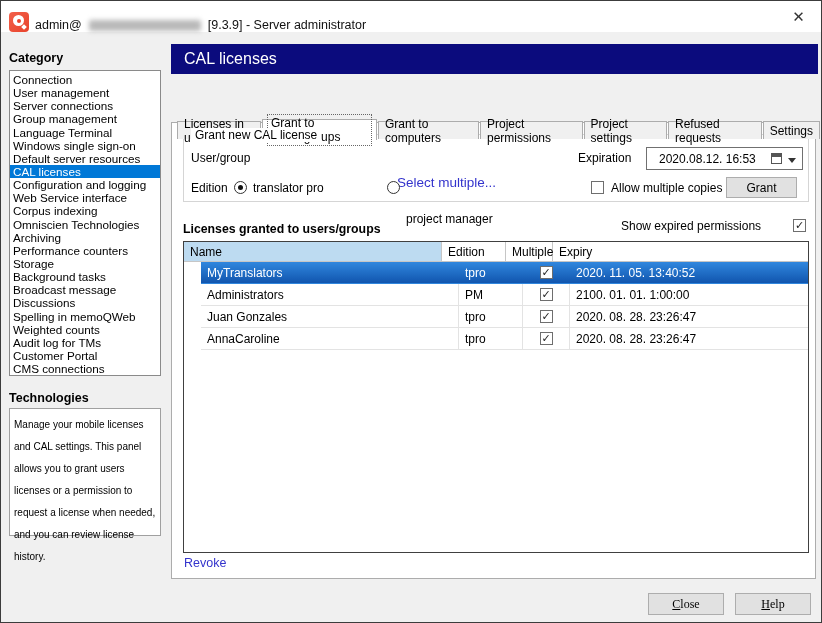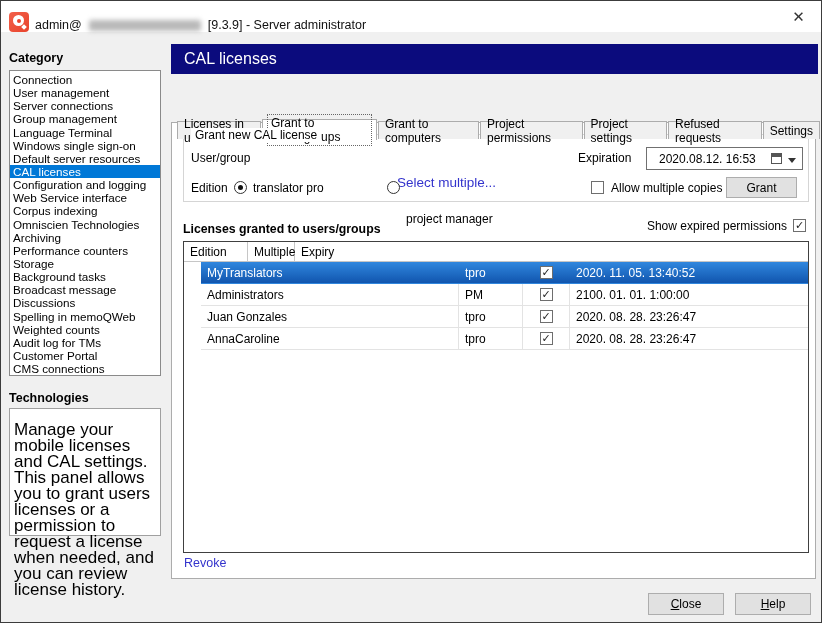--- a/index.html
+++ b/index.html
@@ -21,21 +21,21 @@
     background:#b9b9b9; filter:blur(2.5px); }
   .close-btn { position:absolute; right:0; top:0; width:45px; height:31px; display:flex; align-items:center; justify-content:center;
     font-size:15px; color:#333; cursor:default; }
   
   .side-label { position:absolute; left:8px; font-weight:bold; font-size:12.5px; }
   .listbox { position:absolute; left:8px; top:69px; width:152px; height:306px; background:#fff;
     border:1px solid #8A8A8A; overflow:hidden; padding-top:2px; }
   .list-item { height:13.15px; line-height:13.15px; padding-left:3px; font-size:11.7px; white-space:nowrap; }
   .list-item.selected { background:#0078D7; color:#fff; }
   .descbox { position:absolute; left:8px; top:407px; width:152px; height:128px; background:#fff;
-    border:1px solid #A0A0A0; padding:13px 4px; font-size:17px; line-height:16px; }
+    border:1px solid #A0A0A0; padding:5px 4px; font-size:10px; line-height:22px; }
   
   .main-header { position:absolute; left:170px; top:43px; width:647px; height:30px; background:#0B0B7D;
     color:#fff; font-size:16px; display:flex; align-items:center; padding-left:13px; }
   
   .tabstrip { position:absolute; left:176px; top:101px; height:21px; display:flex; align-items:flex-end; z-index:3;margin-top:16px; }
   .tab { height:18px; background:#F0F0F0; border:1px solid #ACACAC; border-bottom:none;
     padding:0 6px; display:flex; align-items:center; font-size:12px; margin-right:1px; }
   .tab.active { height:21px; background:#fff; margin-bottom:-1px; position:relative; z-index:4; padding:0 4px; }
   .tab.active .tab-inner { border:1px dotted #666; padding:1px 3px; }
   
@@ -57,25 +57,25 @@
   .dd-tri { position:absolute; right:6px; top:10px; width:0; height:0;
     border-left:4px solid transparent; border-right:4px solid transparent; border-top:5px solid #333; }
   .radio { position:absolute; top:180px; width:13px; height:13px; border-radius:50%; border:1px solid #333;
     background:#fff; z-index:3; }
   .radio.on::after { content:""; position:absolute; left:3px; top:3px; width:5px; height:5px; border-radius:50%; background:#111; }
   .checkbox { width:13px; height:13px; border:1px solid #6E6E6E; background:#fff; display:flex;
     align-items:center; justify-content:center; font-size:11px; color:#222; z-index:3; }
   .checkbox.checked::after { content:"✓"; margin-top:-1px; }
   .btn { background:#E1E1E1; border:1px solid #ADADAD; display:flex; align-items:center; justify-content:center;
     font-size:12px; z-index:3; }
-  .btn-label { display:block; }
+  .btn-label { display:block;font-family:Liberation Serif, serif; }
   .btn-label::first-letter { text-decoration:underline; }
   
   .section-label { position:absolute; left:182px; top:221px; font-weight:bold; font-size:12.3px; z-index:3; }
-  .show-expired-label { position:absolute; left:620px; top:218px; width:166px; text-align:right; z-index:3; }
+  .show-expired-label { position:absolute; left:620px; top:218px; width:166px; z-index:3; }
   .show-expired-box { position:absolute; left:792px; top:218px; z-index:3; }
   .license-table { position:absolute; left:182px; top:240px; width:626px; height:312px; background:#fff;
     border:1px solid #404040; z-index:3; overflow:hidden; }
   .thead { display:flex; height:20px; border-bottom:1px solid #C6C6C6; background:#fff; }
   .hcell { display:flex; align-items:center; padding-left:6px; border-right:1px solid #C6C6C6; font-size:12px; }
   .hcell:last-child { border-right:none; }
   .hcell.sorted { background:#BDDBF1; }
   .trow { display:flex; height:22px; border-bottom:1px solid #E3E3E3; background:#fff;margin-left:17px; }
   .tcell { display:flex; align-items:center; padding-left:6px; border-right:1px solid #E3E3E3; overflow:hidden; white-space:nowrap; }
   .tcell:last-child { border-right:none; }
@@ -185,20 +185,21 @@
   <button class="btn" style="position:absolute; left:725px; top:176px; width:71px; height:21px;">
     <span>Grant</span>
   </button>
 
   <div class="section-label">Licenses granted to users/groups</div>
   <div class="show-expired-label">Show expired permissions</div>
   <div class="checkbox show-expired-box checked"></div>
 
   <div class="license-table">
     <div class="thead">
+        <div class="hcell col-name sorted">Name</div>
         <div class="hcell col-edition">Edition</div>
         <div class="hcell col-multiple">Multiple</div>
         <div class="hcell col-expiry">Expiry</div>
       </div>
     <div>
         <div class="trow selected">
           <div class="tcell col-name">MyTranslators</div>
           <div class="tcell col-edition">tpro</div>
           <div class="tcell col-multiple center">
             <span class="checkbox checked"></span>

